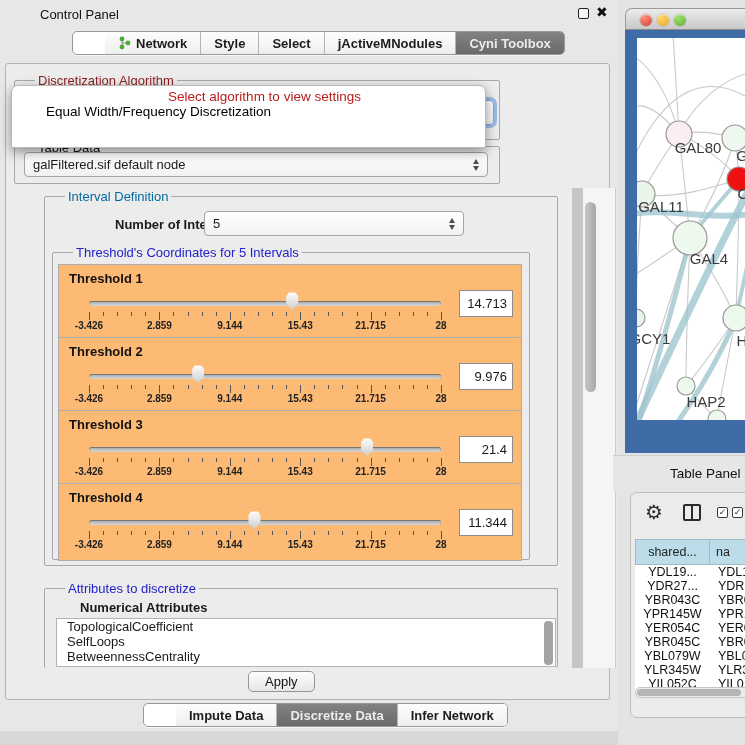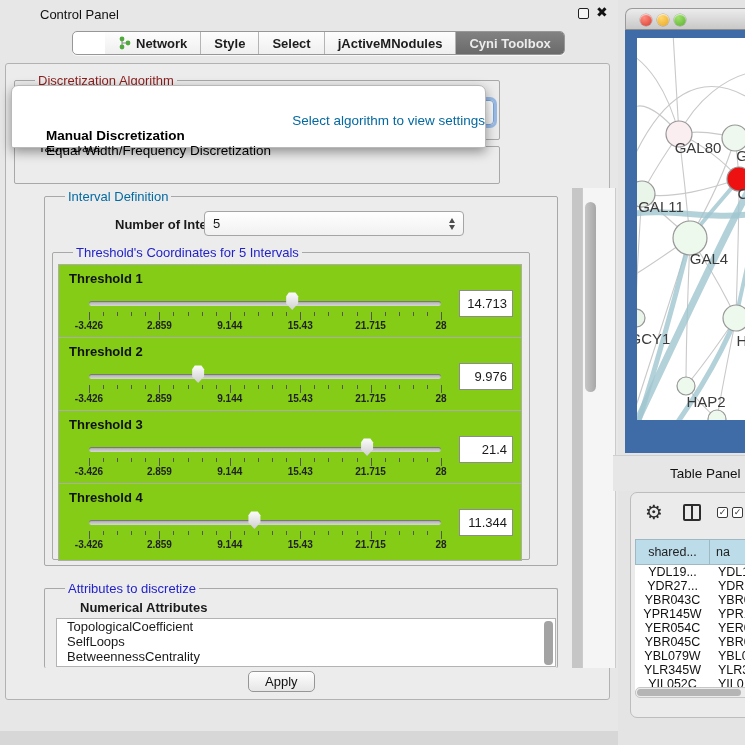--- a/index.html
+++ b/index.html
@@ -36,31 +36,31 @@
   .combo { position:absolute; display:flex; align-items:center; height:25px; padding:0 8px;
            background:linear-gradient(#ffffff,#f1f1f1); border:1px solid #a5a5a5; border-radius:4px; font-size:13px; }
   .combo.focused { box-shadow:0 0 0 3px rgba(96,155,227,.6); border-color:#7aa5d8; }
   .step { margin-left:auto; display:flex; flex-direction:column; gap:2px; }
   .tri-up { width:0; height:0; border-left:3.5px solid transparent; border-right:3.5px solid transparent; border-bottom:5px solid #4d4d4d; }
   .tri-dn { width:0; height:0; border-left:3.5px solid transparent; border-right:3.5px solid transparent; border-top:5px solid #4d4d4d; }
 
   
   .popup { left:11px; top:85px; width:475px; height:63px; background:#fff; border:1px solid #b9b9b9;
            border-radius:7px 7px 2px 2px; box-shadow:0 4px 12px rgba(0,0,0,.4); z-index:30; }
-  .popup-hint { text-align:right; color:#0369a1; font-size:13.5px; padding-top:3px;margin-top:24px; }
+  .popup-hint { text-align:center; color:#b91c1c; font-size:13.5px; padding-top:3px; }
   .popup-item { font-size:13.5px; padding-left:2px; line-height:15px; color:#000; }
   .popup-item.bold { font-weight:bold; }
 
   
   .vp-border { left:572px; top:188px; width:1px; height:480px; background:#c6c6c6; }
   .vsb { left:582px; top:188px; width:16px; height:480px; background:#f5f5f5; border-left:1px solid #cbcbcb; border-right:1px solid #cbcbcb; }
   .vsb-thumb { position:absolute; left:2px; width:11px; border-radius:6px; background:linear-gradient(90deg,#c6c6c6,#a7a7a7); }
 
   
-  .thr-panel { position:absolute; left:58px; width:464px; height:78px; background:#84cc16; border:1px solid #adadad; }
+  .thr-panel { position:absolute; left:58px; width:464px; height:78px; background:#fdba74; border:1px solid #adadad; }
   .thr-label { position:absolute; left:10px; top:6px; font-size:13px; font-weight:bold; color:#111; }
   .track { position:absolute; left:30px; top:36px; width:352px; height:5px; border-radius:3px;
            background:linear-gradient(#ababab,#d6d6d6); box-shadow:inset 0 1px 1px rgba(0,0,0,.35); }
   .thumb { position:absolute; top:27px; width:15px; height:18px;
            clip-path:polygon(50% 100%,10% 64%,10% 24%,28% 3%,72% 3%,90% 24%,90% 64%);
            background:linear-gradient(#fdfdfd,#cfcfcf); filter:drop-shadow(0 0 1px #777); }
   .tick { position:absolute; width:1px; background:#555; }
   .tick-label { position:absolute; top:55px; transform:translateX(-50%); font-size:10px; font-weight:bold; color:#222; white-space:nowrap; }
   .thr-value { position:absolute; left:400px; top:25px; width:54px; height:27px; background:#fff; border:1px solid #8c8c8c;
                font-size:13px; text-align:right; line-height:25px; padding-right:5px; }
@@ -147,26 +147,32 @@
   </div>
   <div class="combo focused" style="left:28px; top:100px; width:466px; z-index:5;">
     <span class="step">
         <span class="tri-up"></span>
         <span class="tri-dn"></span>
       </span>
   </div>
 
   <div class="abs popup">
     <div class="popup-hint">Select algorithm to view settings</div>
-    <div class="popup-item bold">Manual Discretization</div>
     <div class="popup-item">Equal Width/Frequency Discretization</div>
   </div>
 
   <div class="grp" style="left:14px; top:146px; width:486px; height:38px;">
     <span class="grp-title t-black" style="top:-7px;">Table Data</span>
+  </div>
+  <div class="combo" style="left:24px; top:152px; width:464px;">
+    <span>galFiltered.sif default node</span>
+    <span class="step">
+        <span class="tri-up"></span>
+        <span class="tri-dn"></span>
+      </span>
   </div>
 
   <div class="grp" style="left:44px; top:196px; width:514px; height:370px;">
     <span class="grp-title t-green">Interval Definition</span>
   </div>
   <div class="abs" style="left:83px; top:217px; font-size:13px; font-weight:bold;">Number of Intervals</div>
   <div class="combo" style="left:204px; top:211px; width:260px;">
     <span>5</span>
     <span class="step">
         <span class="tri-up"></span>
@@ -345,20 +351,31 @@
 
   <div class="abs vp-border"></div>
   <div class="abs vsb">
     <div class="vsb-thumb" style="top:14px; height:190px;"></div>
   </div>
 
   <div class="abs apply-btn">
     <span>Apply</span>
   </div>
 
+  <nav class="abs segctl" id="bottom-tabs" style="left:143px; top:703px;">
+      <div class="seg">
+        <span>Impute Data</span>
+      </div>
+      <div class="seg sel">
+        <span>Discretize Data</span>
+      </div>
+      <div class="seg">
+        <span>Infer Network</span>
+      </div>
+    </nav>
   <div class="abs bottom-strip"></div>
 </div>
 
 <div class="abs net-win">
   <div class="net-frame">
     <div class="net-canvas" id="net-canvas"><svg width="108" height="382" viewBox="0 0 108 382">
           <path d="M-8,130 Q40,18 112,60" fill="none" stroke="#c9c9c9" stroke-width="1.1"></path>
           <path d="M42,96 C60,60 90,40 112,35" fill="none" stroke="#c9c9c9" stroke-width="1.1"></path>
           <path d="M42,96 C30,50 10,25 -8,15" fill="none" stroke="#c9c9c9" stroke-width="1.1"></path>
           <path d="M42,96 C20,70 0,60 -8,75" fill="none" stroke="#c9c9c9" stroke-width="1.1"></path>

